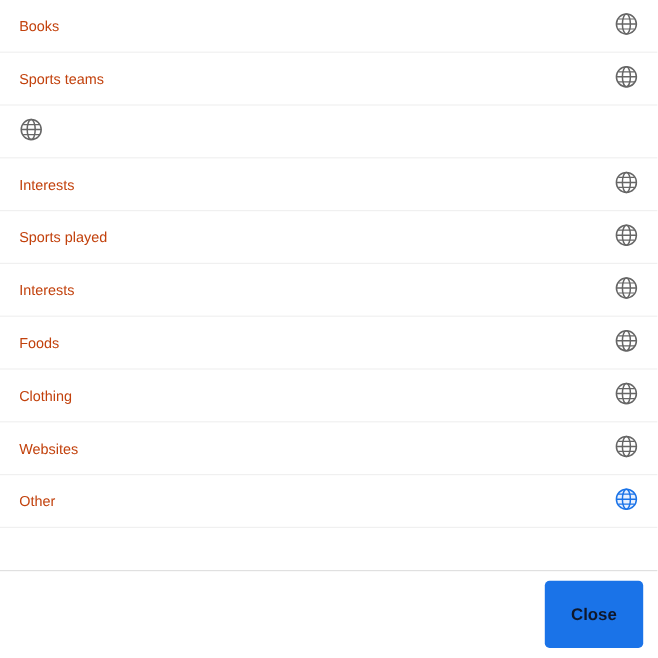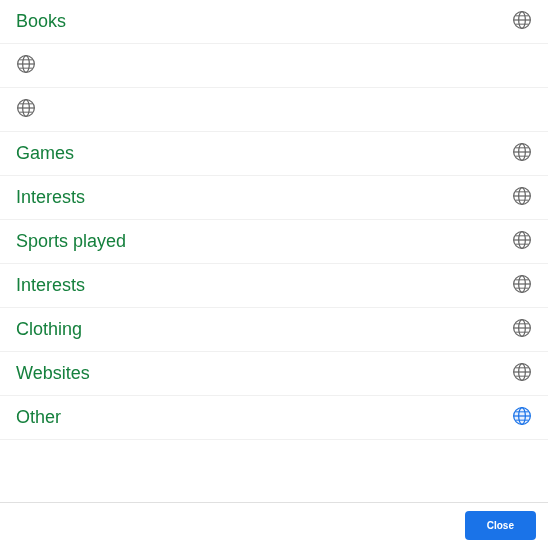--- a/index.html
+++ b/index.html
@@ -26,43 +26,43 @@
     .list-item {
       display: flex;
       align-items: center;
       justify-content: space-between;
       padding: 10px 16px;
       border-bottom: 1px solid #f0f0f0;
       cursor: default;
     }
 
     .item-label {
-      font-size: 18px;
-      color: #15803d;
+      font-size: 12px;
+      color: #c2410c;
     }
 
     .close-bar {
       position: absolute;
       bottom: 0;
       right: 0;
       width: 548px;
       display: flex;
       justify-content: flex-end;
       padding: 8px 12px;
       background: #fff;
       border-top: 1px solid #e0e0e0;
     }
 
     .close-button {
       background: #1a73e8;
-      color: #ffffff;
+      color: #0f172a;
       border: none;
       border-radius: 4px;
-      padding: 9px 22px;
-      font-size: 10px;
+      padding: 20px 22px;
+      font-size: 14px;
       font-weight: bold;
       cursor: pointer;
     }
 
     .globe-svg {
       width: 20px;
       height: 20px;
     }
   </style>
 </head>
@@ -73,39 +73,30 @@
       <span class="item-label">Books</span>
       <span><svg class="globe-svg" viewBox="0 0 24 24" fill="none" xmlns="http://www.w3.org/2000/svg">
       <circle cx="12" cy="12" r="10" stroke="#666" stroke-width="1.5" fill="none"></circle>
       <ellipse cx="12" cy="12" rx="4" ry="10" stroke="#666" stroke-width="1.5" fill="none"></ellipse>
       <line x1="2" y1="12" x2="22" y2="12" stroke="#666" stroke-width="1.5"></line>
       <line x1="4" y1="7" x2="20" y2="7" stroke="#666" stroke-width="1.2"></line>
       <line x1="4" y1="17" x2="20" y2="17" stroke="#666" stroke-width="1.2"></line>
     </svg></span>
     </div>
     <div class="list-item">
+      <span class="item-label">Sports teams</span>
       <span><svg class="globe-svg" viewBox="0 0 24 24" fill="none" xmlns="http://www.w3.org/2000/svg">
       <circle cx="12" cy="12" r="10" stroke="#666" stroke-width="1.5" fill="none"></circle>
       <ellipse cx="12" cy="12" rx="4" ry="10" stroke="#666" stroke-width="1.5" fill="none"></ellipse>
       <line x1="2" y1="12" x2="22" y2="12" stroke="#666" stroke-width="1.5"></line>
       <line x1="4" y1="7" x2="20" y2="7" stroke="#666" stroke-width="1.2"></line>
       <line x1="4" y1="17" x2="20" y2="17" stroke="#666" stroke-width="1.2"></line>
     </svg></span>
     </div>
     <div class="list-item">
-      <span><svg class="globe-svg" viewBox="0 0 24 24" fill="none" xmlns="http://www.w3.org/2000/svg">
-      <circle cx="12" cy="12" r="10" stroke="#666" stroke-width="1.5" fill="none"></circle>
-      <ellipse cx="12" cy="12" rx="4" ry="10" stroke="#666" stroke-width="1.5" fill="none"></ellipse>
-      <line x1="2" y1="12" x2="22" y2="12" stroke="#666" stroke-width="1.5"></line>
-      <line x1="4" y1="7" x2="20" y2="7" stroke="#666" stroke-width="1.2"></line>
-      <line x1="4" y1="17" x2="20" y2="17" stroke="#666" stroke-width="1.2"></line>
-    </svg></span>
-    </div>
-    <div class="list-item">
-      <span class="item-label">Games</span>
       <span><svg class="globe-svg" viewBox="0 0 24 24" fill="none" xmlns="http://www.w3.org/2000/svg">
       <circle cx="12" cy="12" r="10" stroke="#666" stroke-width="1.5" fill="none"></circle>
       <ellipse cx="12" cy="12" rx="4" ry="10" stroke="#666" stroke-width="1.5" fill="none"></ellipse>
       <line x1="2" y1="12" x2="22" y2="12" stroke="#666" stroke-width="1.5"></line>
       <line x1="4" y1="7" x2="20" y2="7" stroke="#666" stroke-width="1.2"></line>
       <line x1="4" y1="17" x2="20" y2="17" stroke="#666" stroke-width="1.2"></line>
     </svg></span>
     </div>
     <div class="list-item">
       <span class="item-label">Interests</span>
@@ -122,20 +113,30 @@
       <span><svg class="globe-svg" viewBox="0 0 24 24" fill="none" xmlns="http://www.w3.org/2000/svg">
       <circle cx="12" cy="12" r="10" stroke="#666" stroke-width="1.5" fill="none"></circle>
       <ellipse cx="12" cy="12" rx="4" ry="10" stroke="#666" stroke-width="1.5" fill="none"></ellipse>
       <line x1="2" y1="12" x2="22" y2="12" stroke="#666" stroke-width="1.5"></line>
       <line x1="4" y1="7" x2="20" y2="7" stroke="#666" stroke-width="1.2"></line>
       <line x1="4" y1="17" x2="20" y2="17" stroke="#666" stroke-width="1.2"></line>
     </svg></span>
     </div>
     <div class="list-item">
       <span class="item-label">Interests</span>
+      <span><svg class="globe-svg" viewBox="0 0 24 24" fill="none" xmlns="http://www.w3.org/2000/svg">
+      <circle cx="12" cy="12" r="10" stroke="#666" stroke-width="1.5" fill="none"></circle>
+      <ellipse cx="12" cy="12" rx="4" ry="10" stroke="#666" stroke-width="1.5" fill="none"></ellipse>
+      <line x1="2" y1="12" x2="22" y2="12" stroke="#666" stroke-width="1.5"></line>
+      <line x1="4" y1="7" x2="20" y2="7" stroke="#666" stroke-width="1.2"></line>
+      <line x1="4" y1="17" x2="20" y2="17" stroke="#666" stroke-width="1.2"></line>
+    </svg></span>
+    </div>
+    <div class="list-item">
+      <span class="item-label">Foods</span>
       <span><svg class="globe-svg" viewBox="0 0 24 24" fill="none" xmlns="http://www.w3.org/2000/svg">
       <circle cx="12" cy="12" r="10" stroke="#666" stroke-width="1.5" fill="none"></circle>
       <ellipse cx="12" cy="12" rx="4" ry="10" stroke="#666" stroke-width="1.5" fill="none"></ellipse>
       <line x1="2" y1="12" x2="22" y2="12" stroke="#666" stroke-width="1.5"></line>
       <line x1="4" y1="7" x2="20" y2="7" stroke="#666" stroke-width="1.2"></line>
       <line x1="4" y1="17" x2="20" y2="17" stroke="#666" stroke-width="1.2"></line>
     </svg></span>
     </div>
     <div class="list-item">
       <span class="item-label">Clothing</span>

